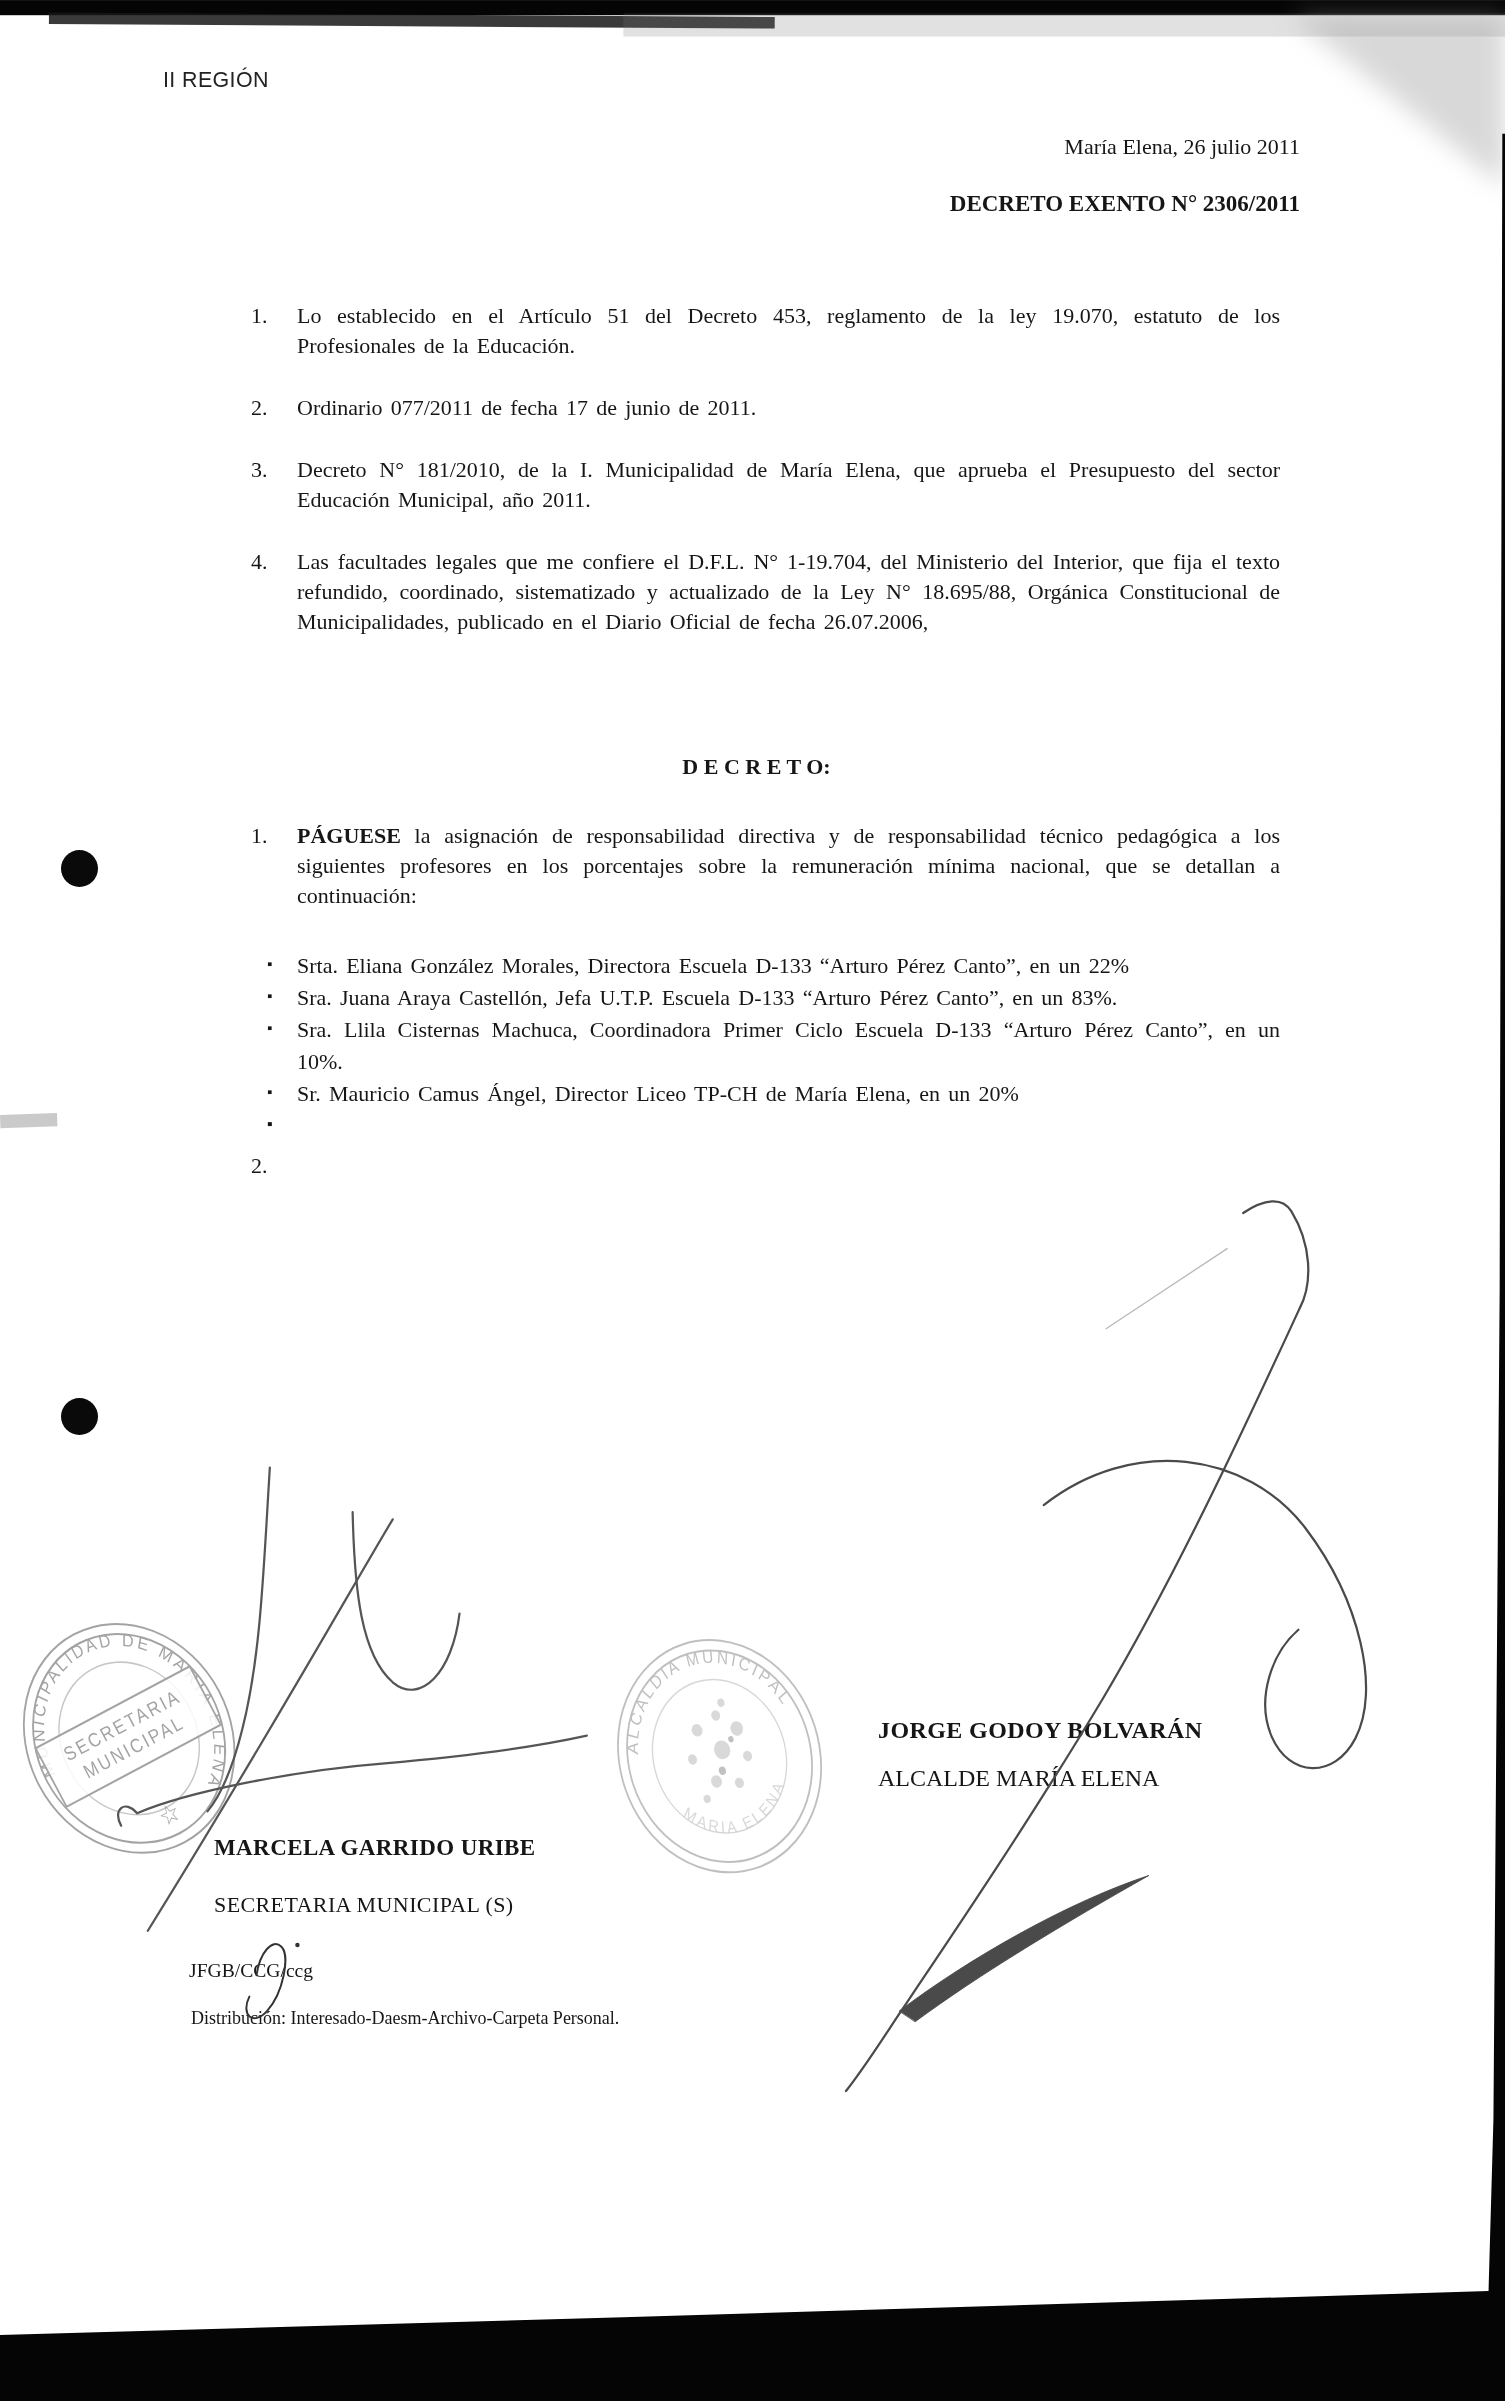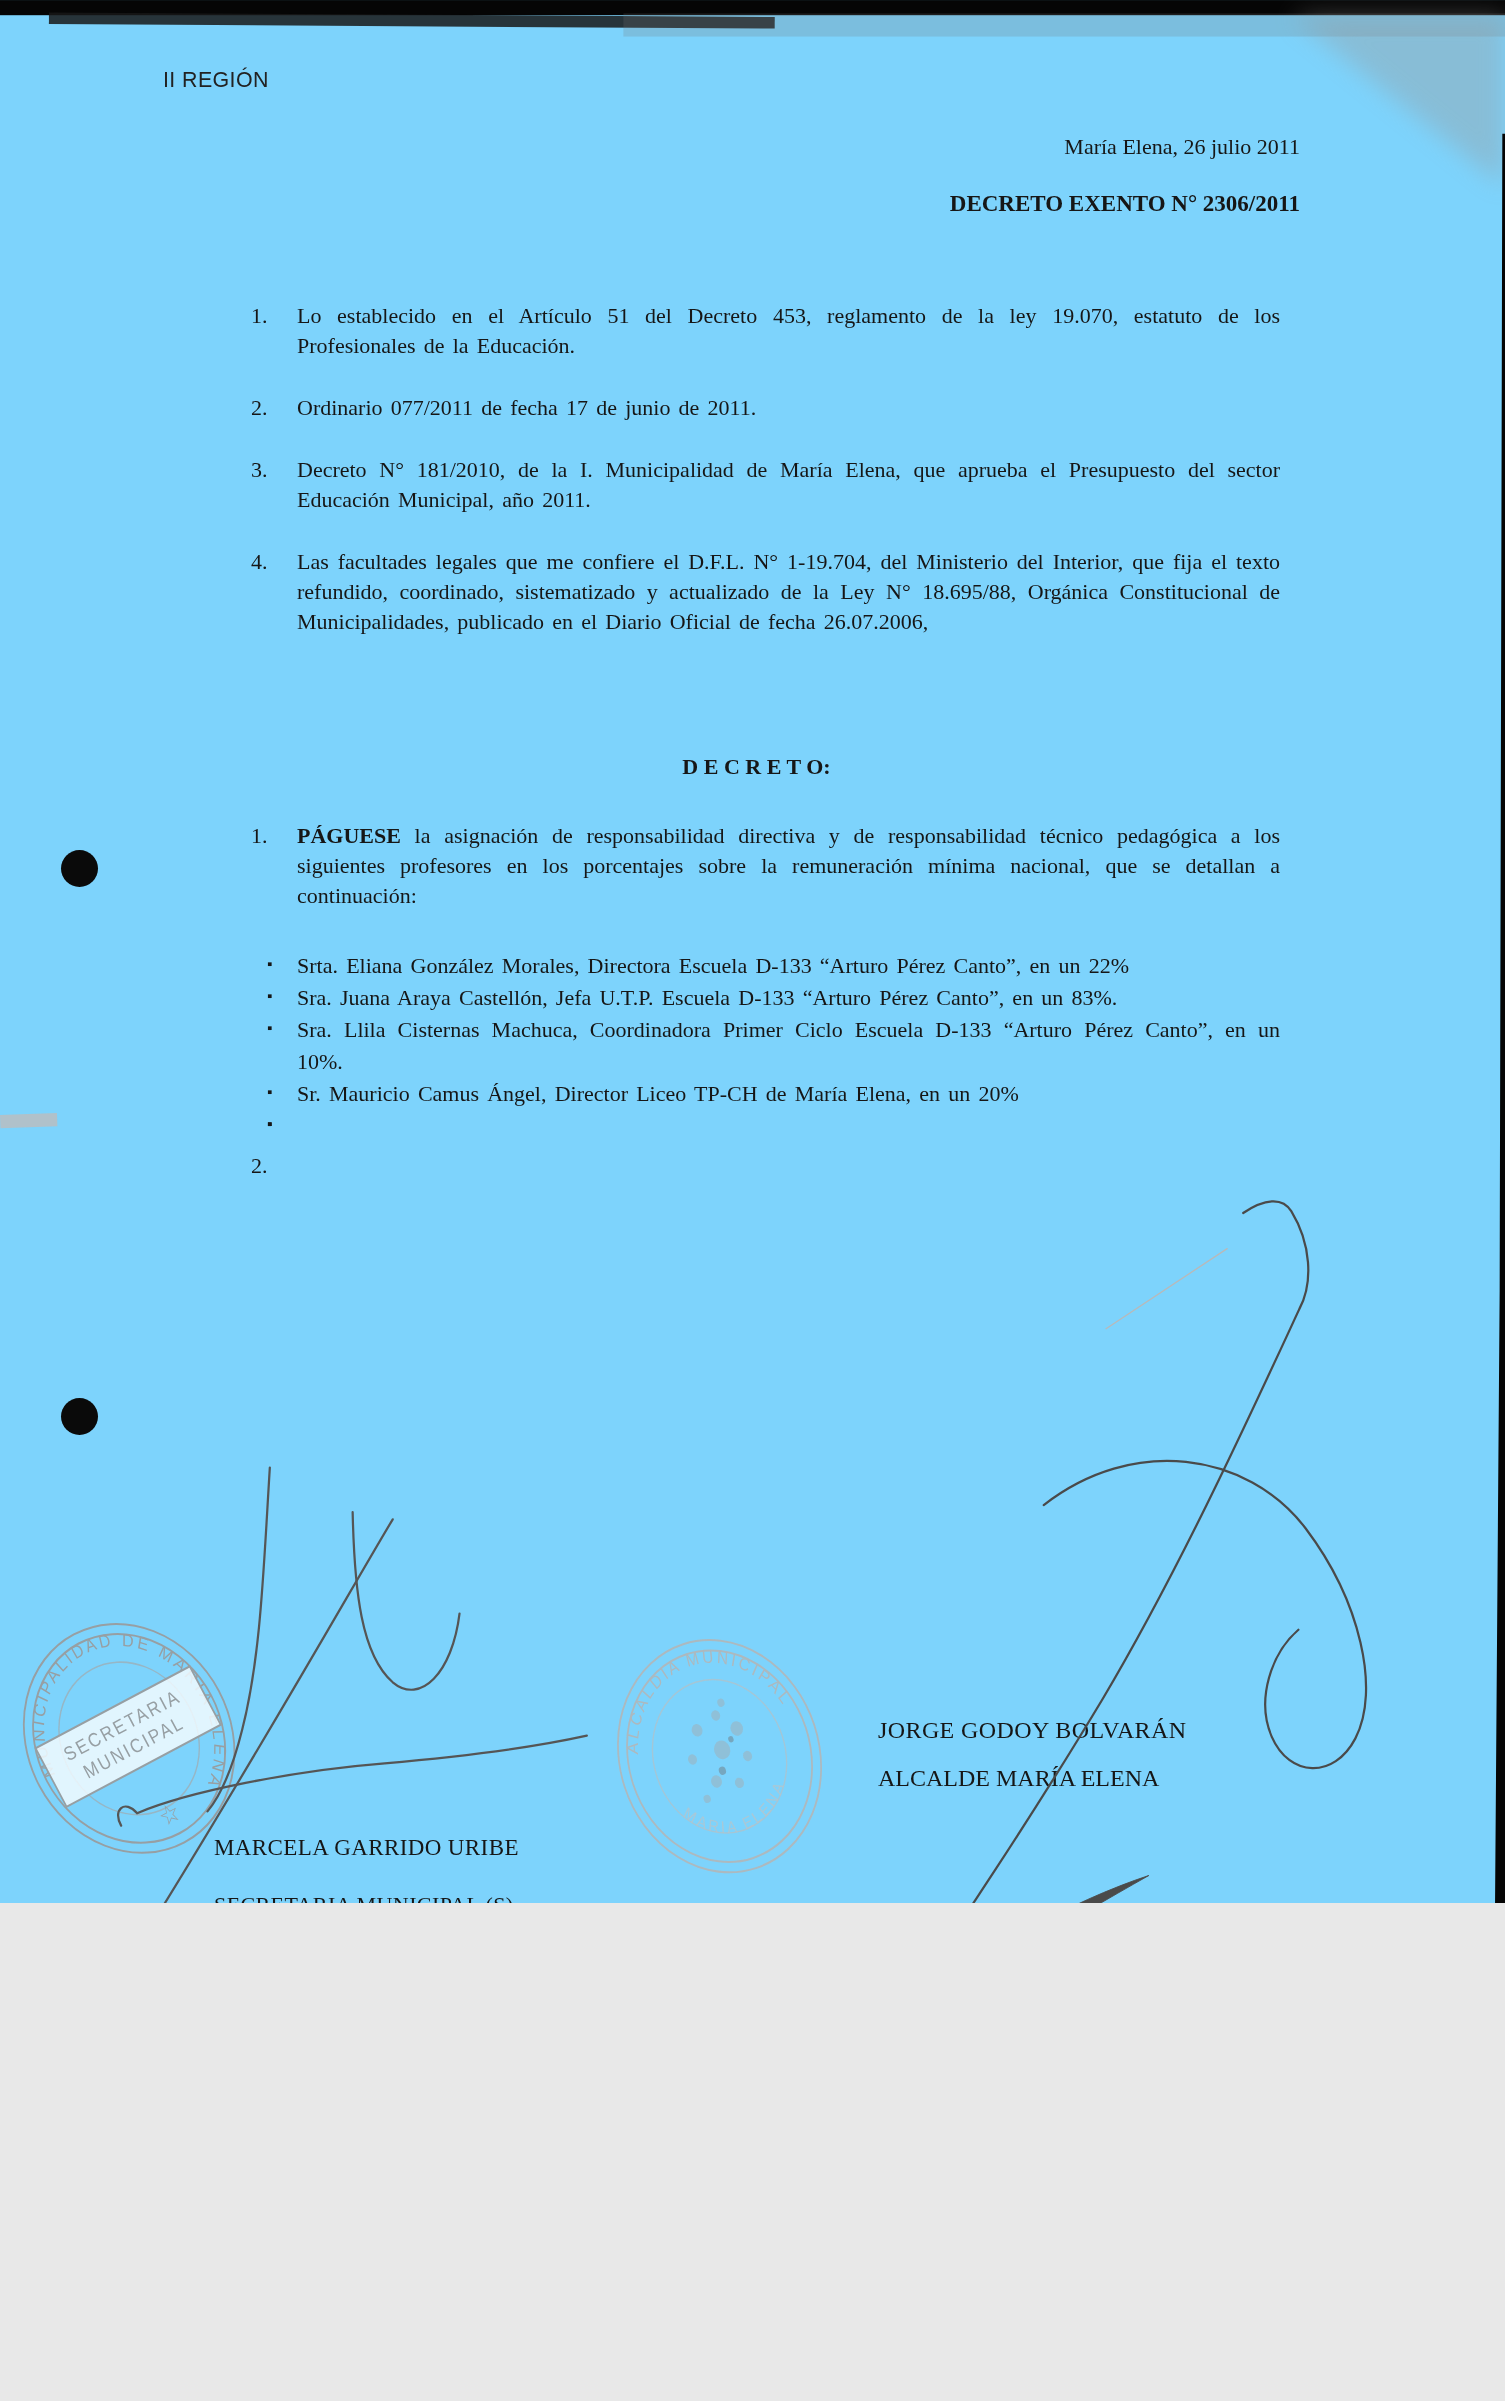--- a/index.html
+++ b/index.html
@@ -1,19 +1,19 @@
 <!DOCTYPE html>
 <html style="font-size:14.3px"><head>
 <meta charset="utf-8">
 <style>
   html,body{margin:0;padding:0;background:#e8e8e8;}
   #page{
     position:relative;
-    width:1505px;height:1903px;
-    background:#7dd3fc;
+    width:1505px;height:2401px;
+    background:#ffffff;
     overflow:hidden;
     font-family:"Liberation Serif", serif;
     color:#161616;
   }
   .abs{position:absolute;}
   
   #region-label{
     left:163px;top:68px;
     font-family:"Liberation Sans", sans-serif;
     font-size:21.4px;letter-spacing:0.4px;color:#222;
@@ -30,21 +30,21 @@
   #vistos-list{top:301px;}
   #decreto-list{top:821px;}
   .vitem{position:relative;padding-left:46px;margin-bottom:32px;}
   .inum{position:absolute;left:0;top:0;}
   #decreto-list .vitem{margin-bottom:0;}
   #bullet-list{margin-top:39px;line-height:32px;}
   .bullet{position:relative;padding-left:46px;text-align:justify;}
   .bmark{position:absolute;left:16px;top:-1.8px;font-size:15px;}
   #decreto-item-2{margin-top:41px;}
   
-  .sig-name{font-weight:normal;}
+  .sig-name{font-weight:bold;}
   #marcela-name{left:214px;top:1835px;font-size:23px;letter-spacing:0.4px;}
   #marcela-title{left:214px;top:1892px;font-size:22px;letter-spacing:0.4px;}
   #initials-line{left:189px;top:1960px;font-size:19.6px;}
   #distribution-line{left:191px;top:2008px;font-size:18px;}
   #jorge-name{left:878px;top:1717px;font-size:24px;letter-spacing:0.4px;}
   #jorge-title{left:878px;top:1765px;font-size:24px;}
   
   .punch{width:37px;height:37px;border-radius:50%;background:#0a0a0a;}
   #punch-1{left:61px;top:850px;}
   #punch-2{left:61px;top:1398px;}

